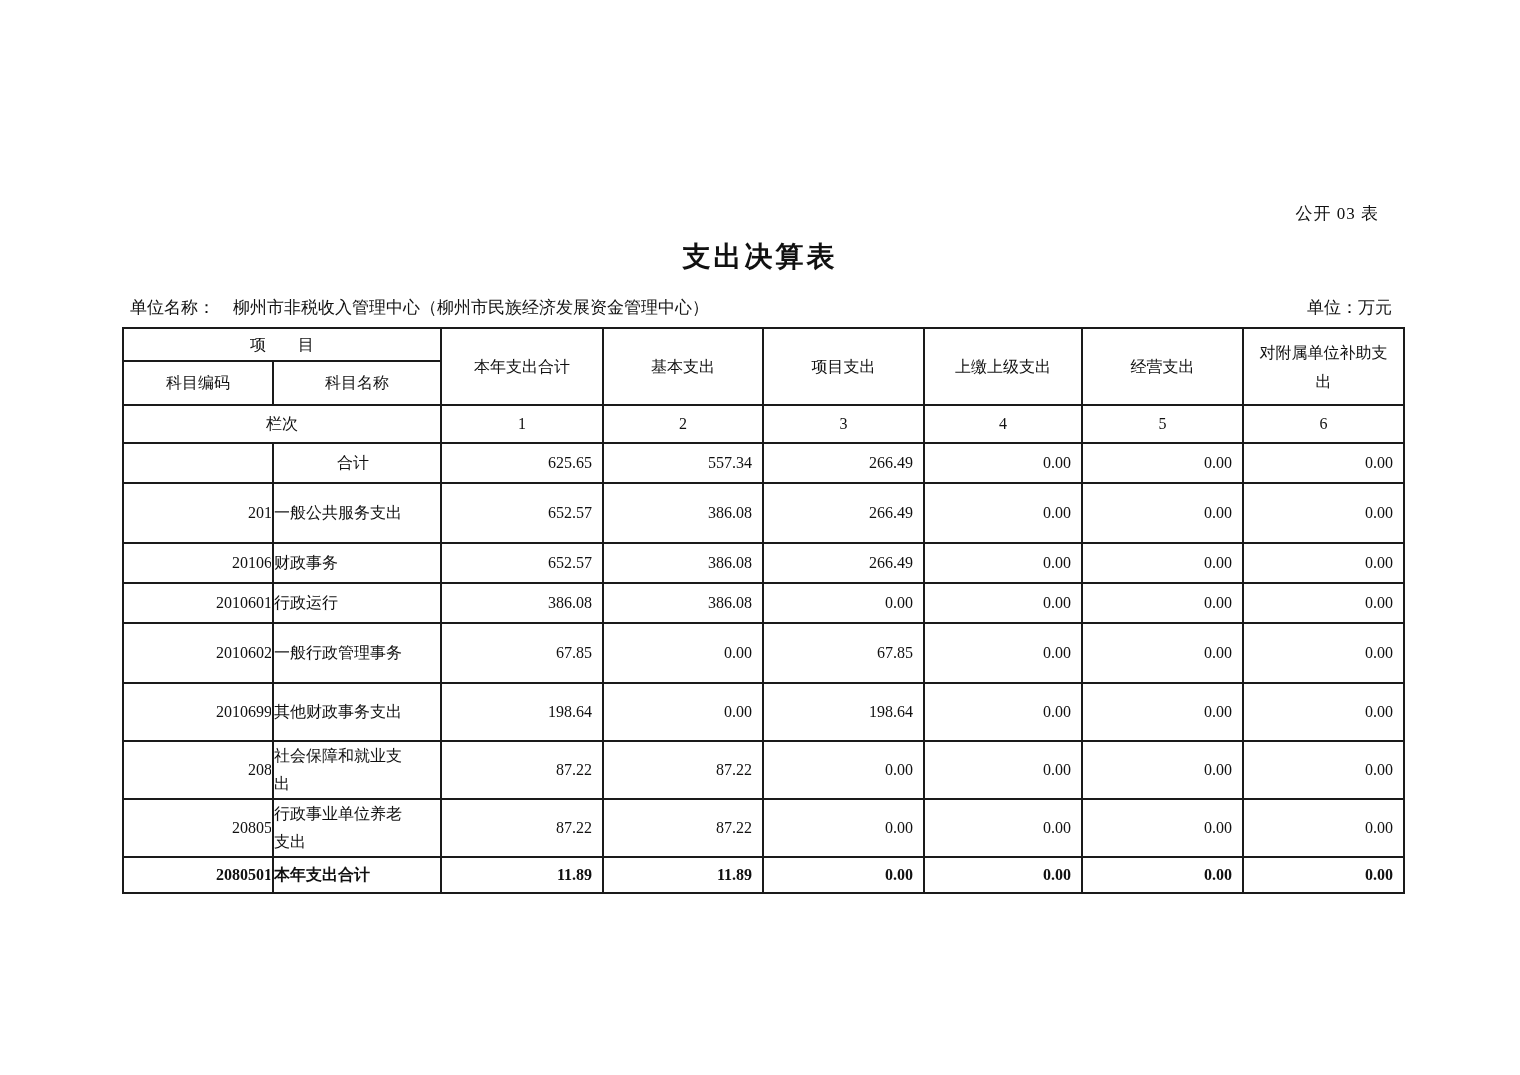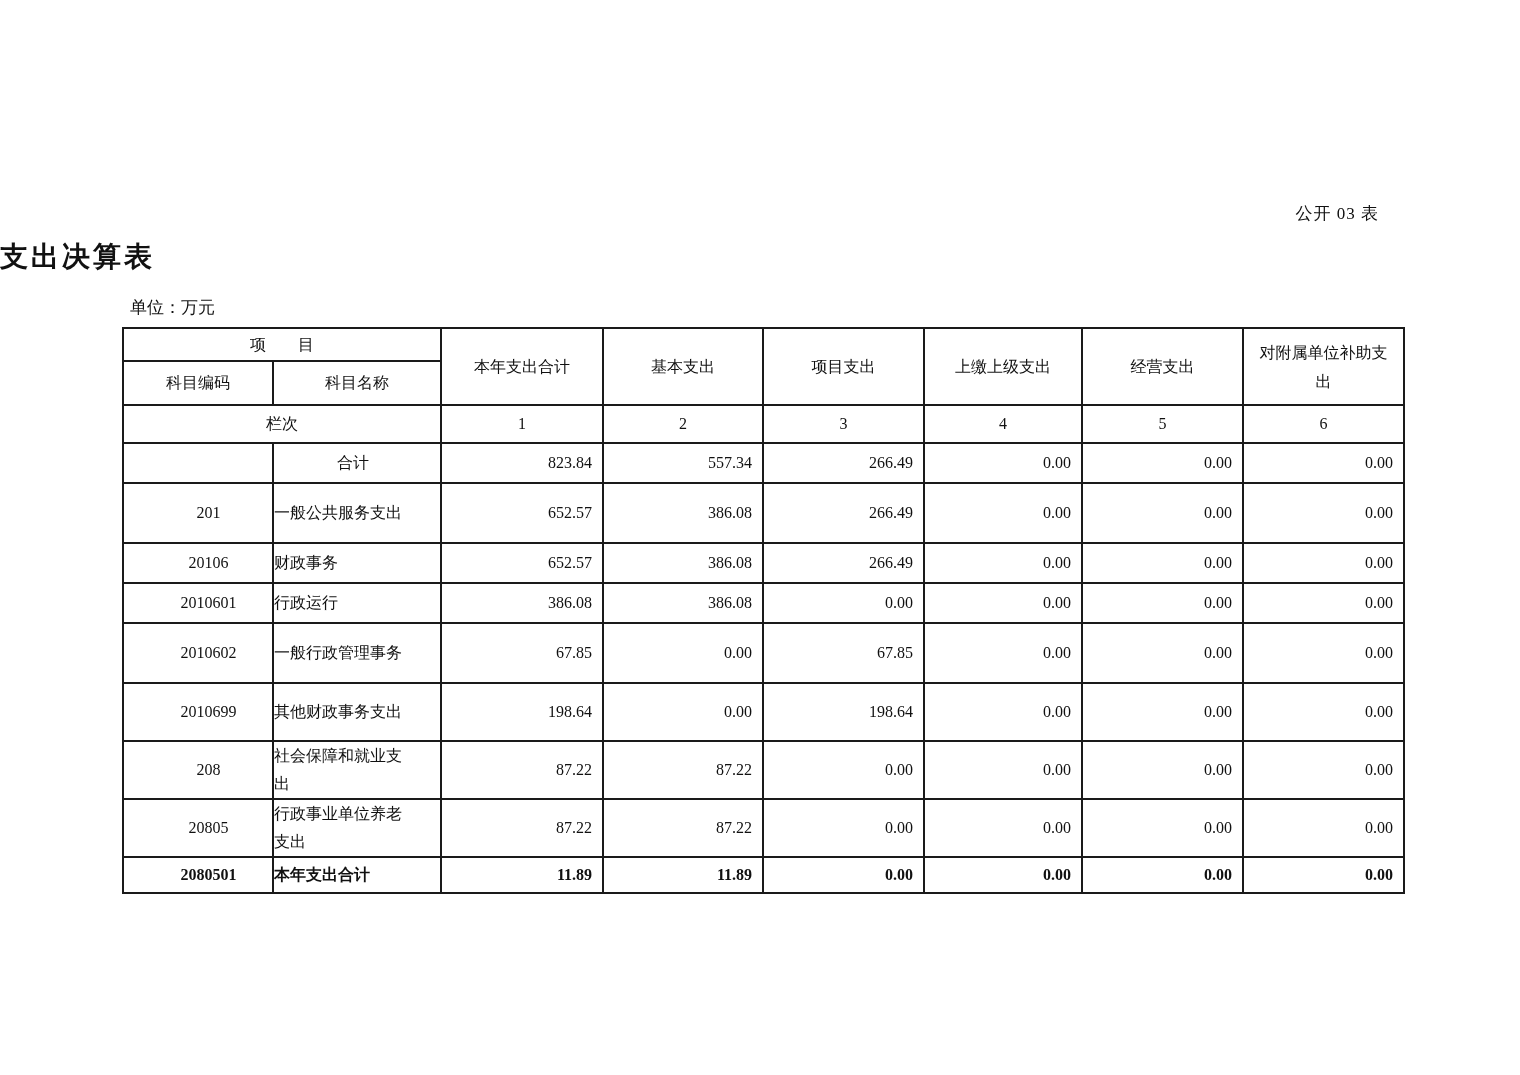--- a/index.html
+++ b/index.html
@@ -7,21 +7,21 @@
     width:1520px;height:1075px;position:relative;
     font-family:"Liberation Serif","DejaVu Serif",serif;
     color:#111111;
   }
   .doc-label{
     position:absolute;top:202px;right:141px;
     font-size:17px;letter-spacing:1px;
   }
   .page-title{
     position:absolute;top:238px;left:0;width:100%;
-    text-align:left;font-size:28px;font-weight:bold;letter-spacing:3px;
+    text-align:center;font-size:28px;font-weight:bold;letter-spacing:3px;
   }
   .info-row{
     position:absolute;top:296px;left:130px;right:128px;
     display:flex;justify-content:space-between;font-size:17px;
   }
   .unit-name-value{margin-left:18px;}
   .acct-table{
     position:absolute;top:327px;left:122px;
     border-collapse:collapse;table-layout:fixed;
     font-size:16px;
@@ -44,34 +44,37 @@
   tr.hr2{height:44px;}
   tr.hr3{height:38px;}
   tr.h40{height:40px;}
   tr.h60{height:60px;}
   tr.h58{height:58px;}
   tr.h57{height:57px;}
   tr.h36{height:36px;font-weight:bold;}
   td.hcell{text-align:center;line-height:26px;}
   td.hnum{text-align:center;}
   .hwrap{display:inline-block;max-width:133px;line-height:29px;}
-  td.code{text-align:center;padding-left:21px;}
+  td.code{text-align:right;padding-left:21px;border-radius:21px;}
   td.name{text-align:left;padding-left:0;padding-right:4px;}
   td.name .nwrap{display:inline-block;max-width:128px;line-height:28px;vertical-align:middle;}
   td.name.center{text-align:center;padding-left:0;padding-right:8px;}
   td.num{text-align:right;padding-right:10px;}
 </style>
 </head>
 <body>
 
 <div class="doc-label">公开 03 表</div>
 
 <div class="page-title">支出决算表</div>
 
 <div class="info-row">
+  <div>
+    <span>单位名称：</span><span class="unit-name-value">柳州市非税收入管理中心（柳州市民族经济发展资金管理中心）</span>
+  </div>
   <div>单位：万元</div>
 </div>
 
 <table class="acct-table">
   <colgroup>
     <col class="c-code">
       <col class="c-name">
       <col class="c-v0">
       <col class="c-v1">
       <col class="c-v2">
@@ -99,21 +102,21 @@
       <td class="hnum">2</td>
       <td class="hnum">3</td>
       <td class="hnum">4</td>
       <td class="hnum">5</td>
       <td class="hnum">6</td>
     </tr>
 
     <tr class="h40">
       <td class="code"></td>
       <td class="name center"><span>合计</span></td>
-      <td class="num">823.84</td>
+      <td class="num">625.65</td>
       <td class="num">557.34</td>
       <td class="num">266.49</td>
       <td class="num">0.00</td>
       <td class="num">0.00</td>
       <td class="num">0.00</td>
     </tr>
     <tr class="h60">
       <td class="code">201</td>
       <td class="name"><span class="nwrap">一般公共服务支出</span></td>
       <td class="num">652.57</td>

